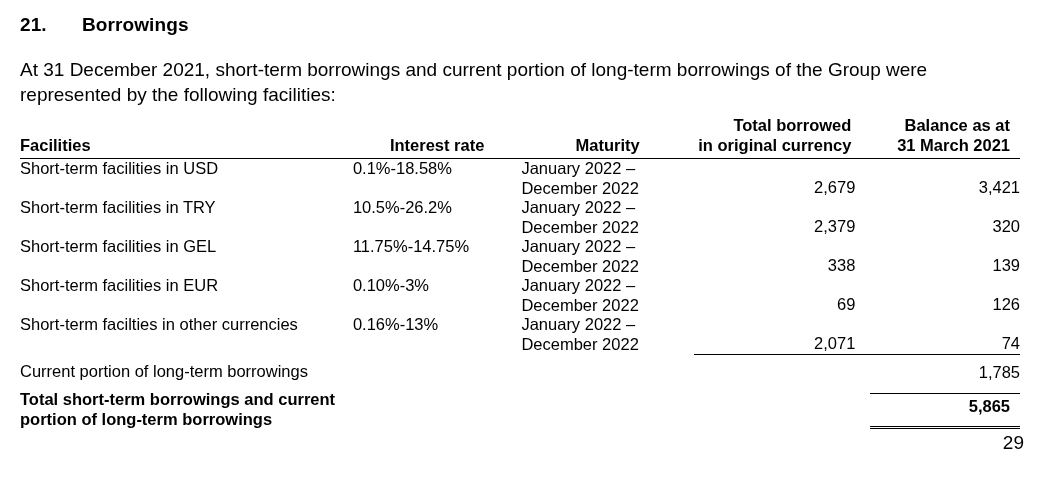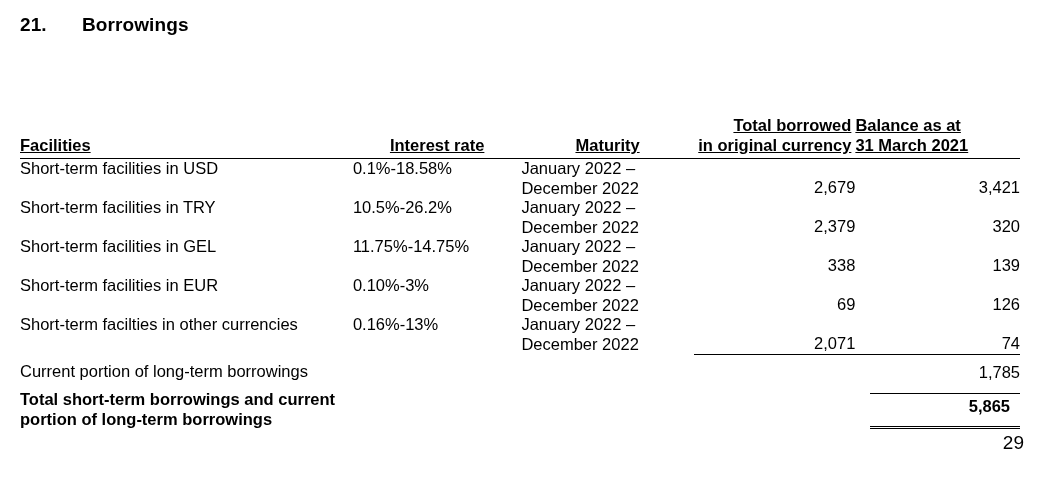--- a/index.html
+++ b/index.html
@@ -67,27 +67,26 @@
   .th-maturity {
     text-align: center;
     width: 175px;
   }
   .th-total {
     text-align: right;
     width: 160px;
     padding-right: 4px !important;
   }
   .th-balance {
-    text-align: left;
+    text-align: right;
     width: 155px;
     padding-right: 10px !important;
   }
   table.borrowings thead tr.headrow th {
     border-bottom: 1.6px solid #000;
-    text-decoration: underline;
   }
   table.borrowings td {
     vertical-align: top;
     padding: 0;
     line-height: 19.5px;
     font-size: 16.5px;
   }
   tbody tr.datarow td {
     padding-top: 0;
   }
@@ -154,20 +153,21 @@
 </style>
 </head>
 <body>
 
 <div class="page">
 
   <div class="section-heading">
     <span class="num">21.</span><span>Borrowings</span>
   </div>
 
+  <div class="intro">At 31 December 2021, short-term borrowings and current portion of long-term borrowings of the Group were represented by the following facilities:</div>
 
   <table class="borrowings">
     <thead>
       <tr class="headrow">
         <th class="th-facilities">Facilities</th>
         <th class="th-interest">Interest rate</th>
         <th class="th-maturity">Maturity</th>
         <th class="th-total">
           <span class="mat-two">Total borrowed</span>
           <span class="mat-two">in original currency</span>

